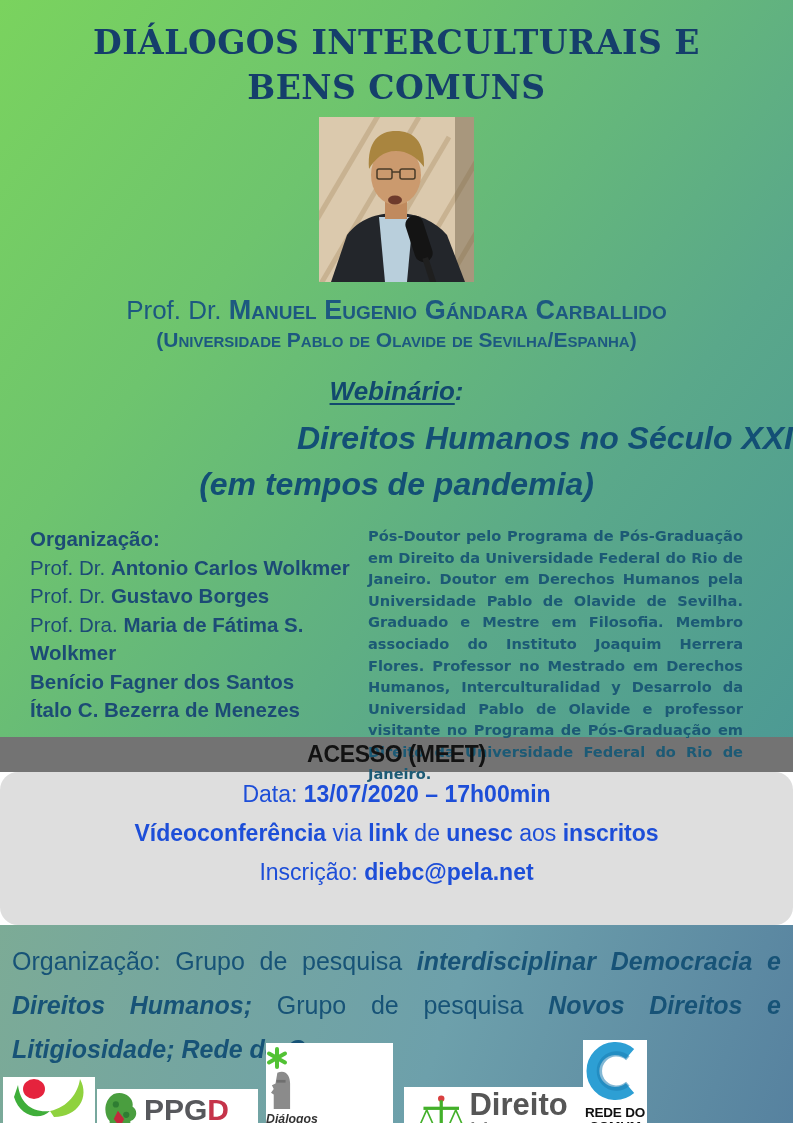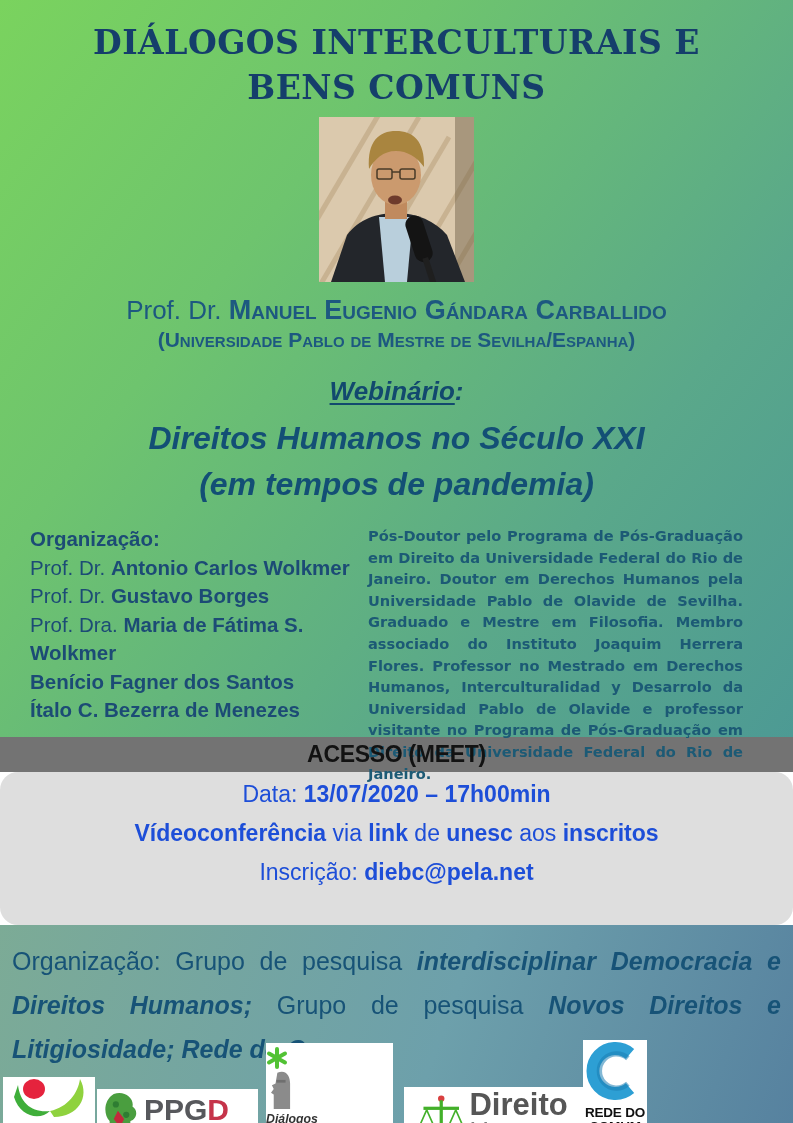--- a/index.html
+++ b/index.html
@@ -28,21 +28,21 @@
   .affiliation{
     margin-top:2px;color:#1d5880;font-size:21px;font-weight:bold;font-variant:small-caps;
   }
   .webinar-label{
     margin-top:24px;color:#12496e;font-size:26px;font-weight:bold;font-style:italic;
   }
   .webinar-label .uw{text-decoration:underline;text-underline-offset:3px;text-decoration-thickness:2px;}
   .webinar-title{
     color:#134f75;font-size:32px;font-weight:bold;font-style:italic;line-height:46px;
   }
-  .webinar-title.first{margin-top:8px;}
+  .webinar-title.first{margin-top:8px;text-align:right;}
   .columns{
     display:flex;margin-top:18px;text-align:left;
   }
   .org{
     width:368px;box-sizing:border-box;padding-left:30px;
     color:#1c4b75;font-size:20.5px;line-height:28.5px;
   }
   .org-heading{font-weight:bold;}
   .org b{font-weight:bold;}
   .bio{
@@ -130,21 +130,21 @@
         <g transform="rotate(-18 100 125)">
           <rect x="92" y="98" width="18" height="48" rx="9" fill="#141414"></rect>
           <rect x="98" y="142" width="6" height="30" fill="#1f1f1f"></rect>
         </g>
       </svg>
     </div>
 
     <div class="speaker-line">
       <span class="speaker-prefix">Prof. Dr. </span><span class="speaker-name">Manuel Eugenio Gándara Carballido</span>
     </div>
-    <div class="affiliation">(Universidade Pablo de Mestre de Sevilha/Espanha)</div>
+    <div class="affiliation">(Universidade Pablo de Olavide de Sevilha/Espanha)</div>
 
     <div class="webinar-label">
       <span class="uw">Webinário</span><span>:</span>
     </div>
     <div class="webinar-title first">Direitos Humanos no Século XXI</div>
     <div class="webinar-title">(em tempos de pandemia)</div>
 
     <div class="columns">
       <div class="org">
         <div class="org-heading">Organização:</div>

